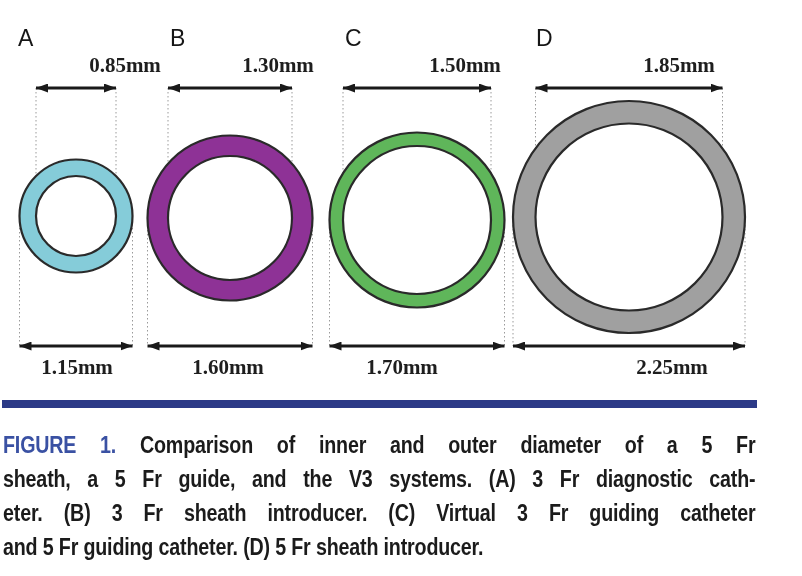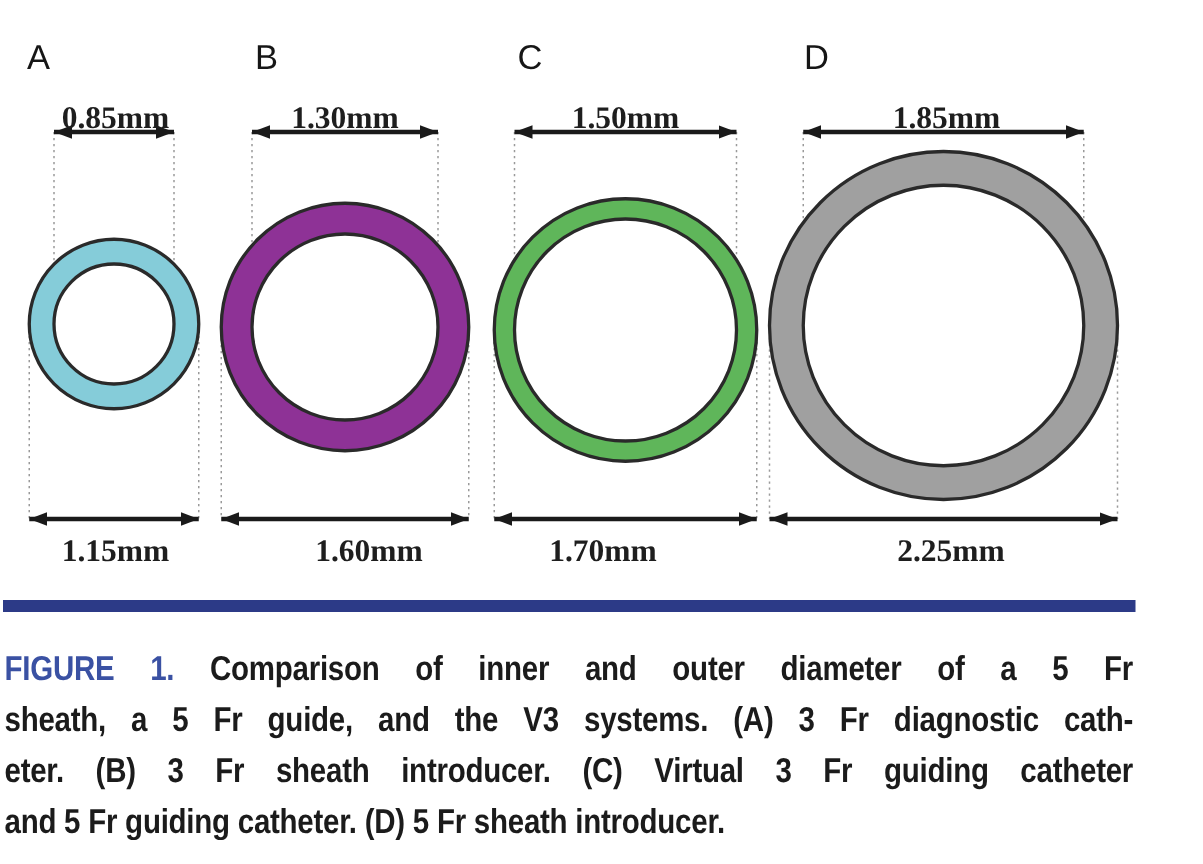--- a/index.html
+++ b/index.html
@@ -9,21 +9,21 @@
   }
   svg.diagram { position:absolute; left:0; top:0; }
   .panel-letter {
     position:absolute; top:25px; font-size:23px; font-weight:500;
     color:#161616; letter-spacing:0.5px;
   }
   .mm-label {
     position:absolute; font-family:"Liberation Serif", serif; font-weight:bold;
     font-size:21px; color:#1e1e1e; transform:translateX(-50%); white-space:nowrap;
   }
-  .mm-top { top:66px; }
+  .mm-top { top:53px;margin-left:48px; }
   .mm-bottom { top:355px; }
   .guide { stroke:var(--guide,#9a9a9a); stroke-width:1; stroke-dasharray:1.5 2.5; }
   .arrow { stroke:var(--arrow,#1a1a1a); stroke-width:3; }
   .arrowhead { fill:var(--arrow,#1a1a1a); }
   .ring-outer { stroke:var(--ring_outline,#2a2a2a); stroke-width:2.2; }
   .ring-inner { fill:#ffffff; stroke:var(--ring_outline,#2a2a2a); stroke-width:2.2; }
   .rule {
     position:absolute; left:2px; top:400px; width:755px; height:8px;
     background:var(--rule,#2c3a87);
   }
@@ -93,23 +93,23 @@
   <div class="panel-letter" style="left:170px">B</div>
   <div class="panel-letter" style="left:345px">C</div>
   <div class="panel-letter" style="left:536px">D</div>
 
   <div class="mm-label mm-top" style="left:77px">0.85mm</div>
   <div class="mm-label mm-top" style="left:230px">1.30mm</div>
   <div class="mm-label mm-top" style="left:417px">1.50mm</div>
   <div class="mm-label mm-top" style="left:631px">1.85mm</div>
 
   <div class="mm-label mm-bottom" style="left:77px">1.15mm</div>
-  <div class="mm-label mm-bottom" style="left:246px">1.60mm</div>
+  <div class="mm-label mm-bottom" style="left:228px">1.60mm</div>
   <div class="mm-label mm-bottom" style="left:402px">1.70mm</div>
-  <div class="mm-label mm-bottom" style="left:634px">2.25mm</div>
+  <div class="mm-label mm-bottom" style="left:672px">2.25mm</div>
 
   <div class="rule"></div>
 
   <div class="caption">
     <div class="cap-line"><span class="figlabel">FIGURE 1.</span> <span>Comparison of inner and outer diameter of a 5 Fr</span></div>
     <div class="cap-line">sheath, a 5 Fr guide, and the V3 systems. (A) 3 Fr diagnostic cath-</div>
     <div class="cap-line">eter. (B) 3 Fr sheath introducer. (C) Virtual 3 Fr guiding catheter</div>
     <div class="cap-line last">and 5 Fr guiding catheter. (D) 5 Fr sheath introducer.</div>
   </div>
 

